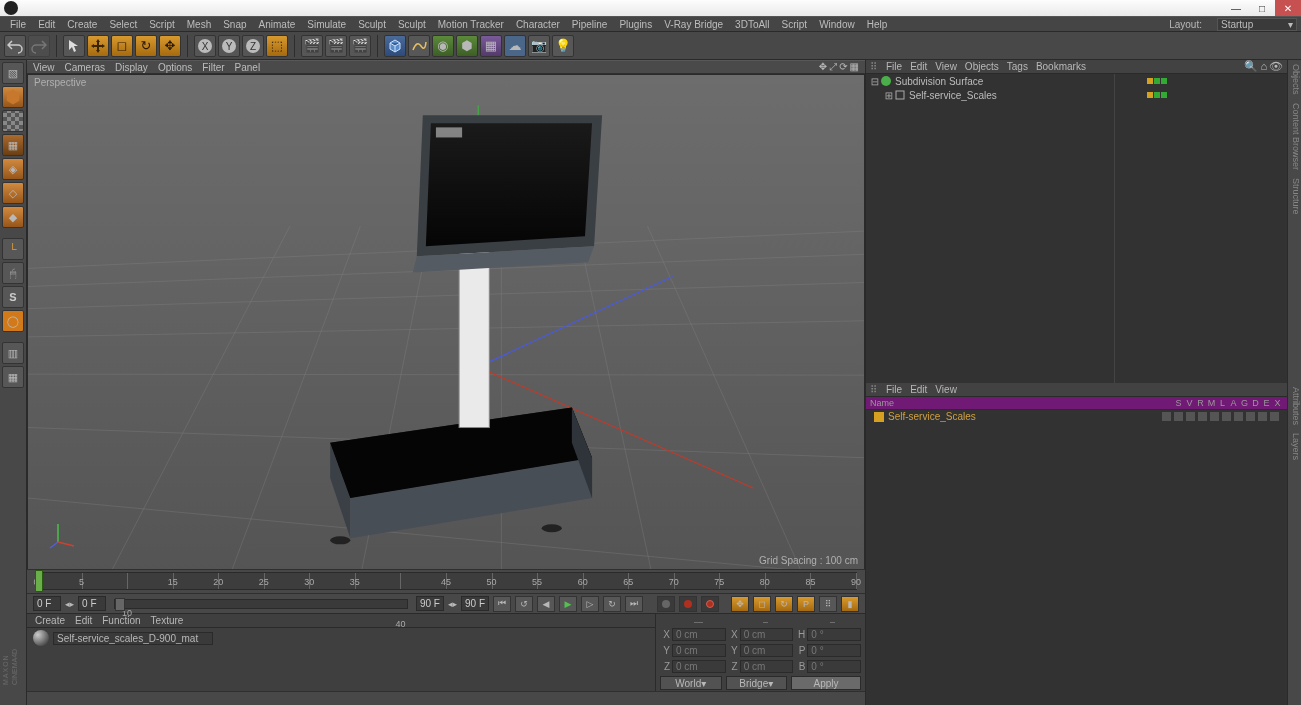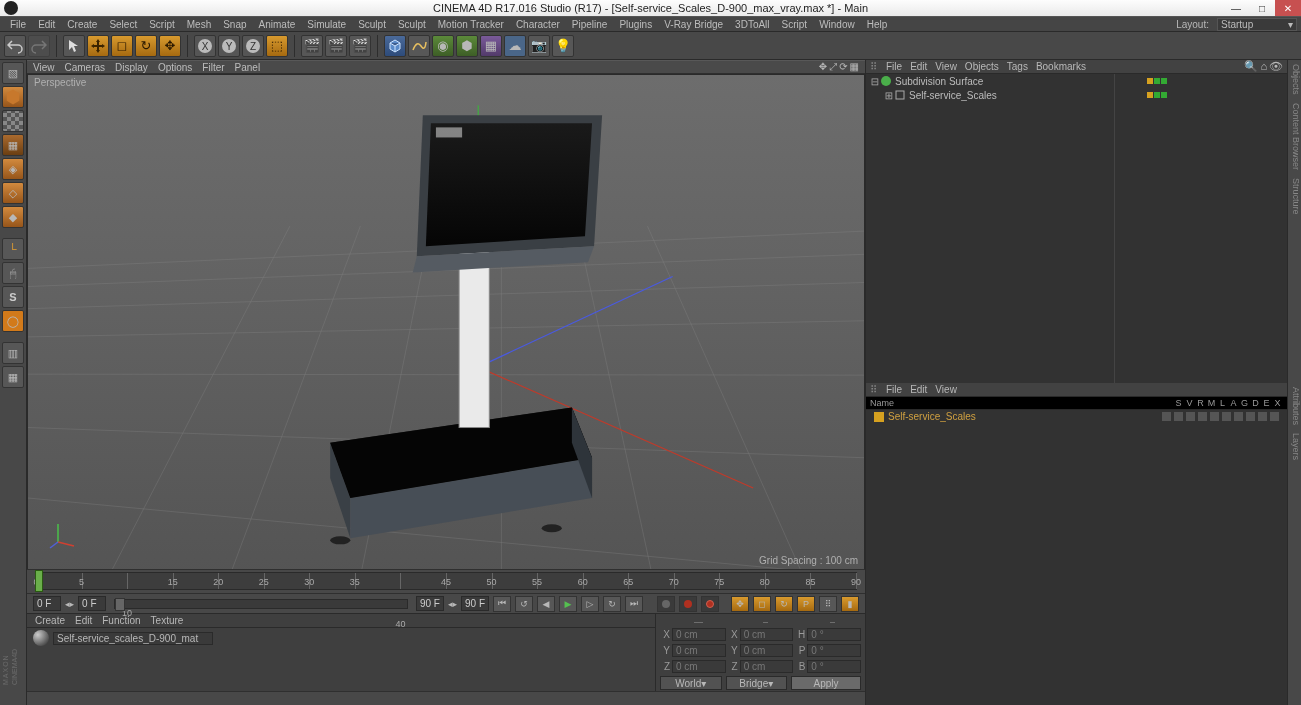--- a/index.html
+++ b/index.html
@@ -10,21 +10,21 @@
   .titlebar .app-icon { width:14px; height:14px; margin:0 4px; background:#222; border-radius:50%; display:inline-block;}
   .titlebar .title { position:absolute; left:0; right:0; text-align:center; pointer-events:none;}
   .winbtns { margin-left:auto; display:flex; }
   .winbtn { width:26px; height:16px; display:flex; align-items:center; justify-content:center; font-size:10px;}
   .winbtn.close{ background:#c75050; color:#fff;}
   .winbtn.min,.winbtn.max{ color:#333;}
   
   
   .menubar { height:16px; background:#454545; display:flex; align-items:center; padding:0 4px; border-top:1px solid #555; border-bottom:1px solid #2a2a2a;}
   .menubar .mi { padding:0 6px; font-size:10px; color:#bdbdbd; }
-  .menubar .layout { margin-left:auto; display:flex; align-items:center; gap:8px; font-size:10px;}
+  .menubar .layout { margin-left:auto; display:flex; align-items:center; gap:15px; font-size:10px;}
   .menubar .layout-sel { width:80px; height:13px; background:#3a3a3a; border:1px solid #555; font-size:10px; color:#bbb; padding:0 3px; display:flex; align-items:center; justify-content:space-between;}
   
   
   .toolrow { height:28px; background:#484848; display:flex; align-items:center; padding:0 4px; border-bottom:1px solid #2a2a2a; gap:2px;}
   .sep { width:1px; height:22px; background:#2d2d2d; margin:0 4px;}
   .tbtn { width:22px; height:22px; background:#575757; border:1px solid #333; border-radius:2px; display:flex; align-items:center; justify-content:center; font-size:13px;}
   .tbtn.ylw{ background:linear-gradient(#d89a2e,#a66a10); color:#2a1800;}
   .tbtn.grn{ background:linear-gradient(#5b8a3a,#3d5e26);}
   .tbtn.blu{ background:linear-gradient(#4a6a9a,#2d4b7a);}
   .tbtn.prp{ background:linear-gradient(#7a5a9a,#523a6a);}
@@ -105,34 +105,33 @@
   .objrow { display:flex; align-items:center; height:14px; padding-left:2px; font-size:10px;}
   .objrow .tw{ width:10px; text-align:center; color:#aaa;}
   .objrow .oi{ width:12px; height:12px; margin-right:3px;}
   .objrow .oname{ color:#bcbcbc;}
   .objrow .dots{ margin-left:auto; margin-right:120px; display:flex; gap:1px;}
   .ldot{ width:6px;height:6px;}
   .verttab{ width:14px; background:#484848; border-left:1px solid #2a2a2a; writing-mode:vertical-rl; font-size:9px; text-align:center; color:#888; padding:4px 0; display:flex; gap:8px;}
   .rshell{ display:flex; flex:1; min-height:0;}
   
   .layermgr{ flex:1; display:flex; flex-direction:column; min-height:0;}
-  .layerhdr { height:13px; display:flex; align-items:center; font-size:9px; color:#999; padding:0 4px; background:#000000; border-bottom:1px solid #2a2a2a;}
+  .layerhdr { height:13px; display:flex; align-items:center; font-size:9px; color:#999; padding:0 4px; background:#701a75; border-bottom:1px solid #2a2a2a;}
   .layerhdr .lcol{ width:11px; text-align:center;}
   .layerbody{ flex:1; background:#323232;}
   .layerrow{ display:flex; align-items:center; height:14px; font-size:10px; padding-left:8px;}
   .layswatch{ width:10px;height:10px;background:#d6a120;margin-right:4px;}
   .laytoggles{ margin-left:auto; display:flex; gap:3px; padding-right:8px;}
   .tg{ width:9px; height:9px; background:#555; }
 </style>
 </head>
 <body>
 
 <div class="titlebar">
   <span class="app-icon"></span>
-  <span class="title">CINEMA 4D R17.016 Studio (R17) - [Self-service_Scales_D-900_max_vray.max *] - Main</span>
   <div class="winbtns">
     <div class="winbtn min">—</div>
     <div class="winbtn max">□</div>
     <div class="winbtn close">✕</div>
   </div>
 </div>
 
 <div class="menubar">
   <span class="mi">File</span>
   <span class="mi">Edit</span>

